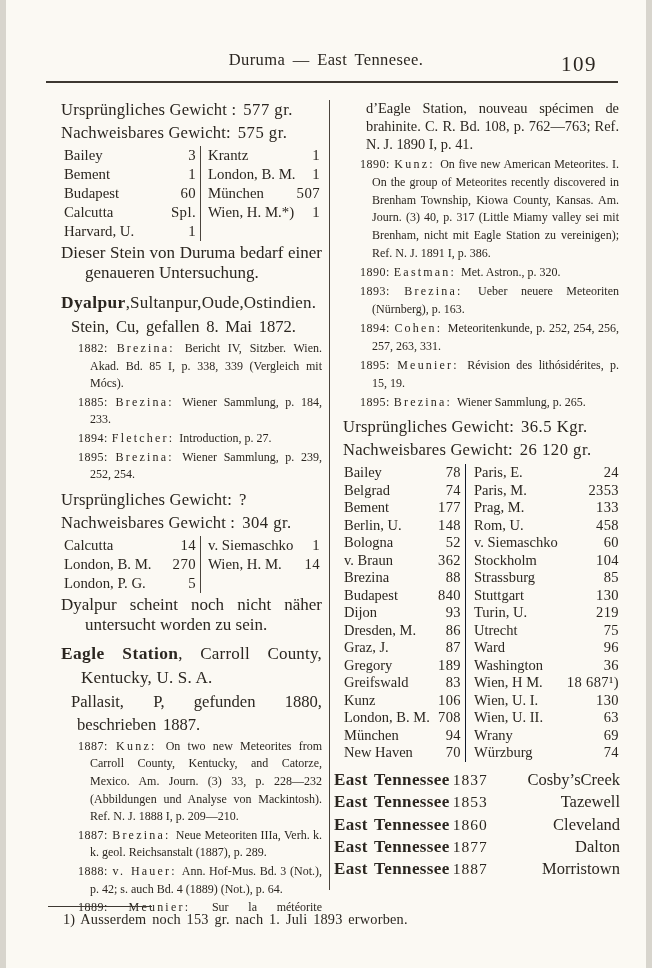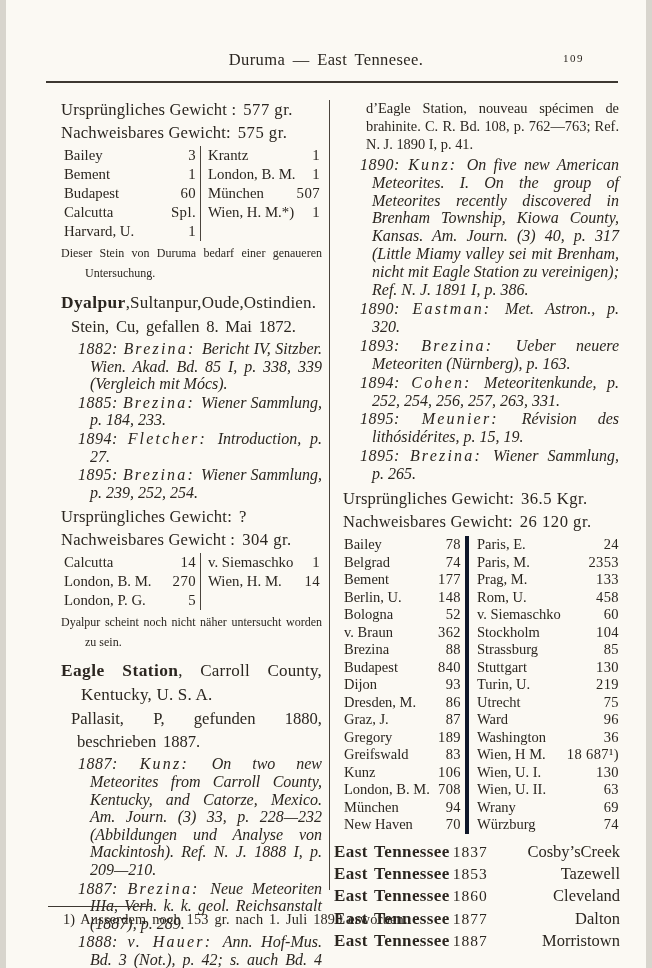--- a/index.html
+++ b/index.html
@@ -6,21 +6,21 @@
   .page{
     position:relative;width:640px;height:968px;margin:0 auto;
     background:#fbf9f3;
     color:#2b2620;
     font-family:"Liberation Serif","DejaVu Serif",serif;
     overflow:hidden;
   }
   
   .header{position:absolute;top:50px;left:40px;right:40px;height:26px;}
   .running-title{display:block;text-align:center;font-size:16.5px;letter-spacing:.4px;word-spacing:3px;}
-  .pagenum{position:absolute;right:22px;top:2px;font-size:11px;letter-spacing:1.5px;}
+  .pagenum{position:absolute;right:9px;top:2px;font-size:21px;letter-spacing:1.5px;}
   .hrule{position:absolute;top:81px;left:40px;width:572px;border-top:2px solid #3d3831;}
   .vrule{position:absolute;top:100px;left:323px;width:1px;height:790px;background:#4a443c;}
 
   .col{position:absolute;}
   .col-left{left:55px;top:98px;width:261px;}
   .col-right{left:337px;top:100px;width:276px;}
 
   
   .wline{margin:0;font-size:16.6px;line-height:23px;white-space:nowrap;letter-spacing:.2px;}
   .wvalue{margin-left:7px;letter-spacing:.5px;}
@@ -28,33 +28,33 @@
   
   .mini-table{margin:2px 0 2px 3px;}
   .trow{display:flex;}
   .mini-table .trow{height:19px;font-size:14.8px;line-height:19px;}
   .half{display:flex;min-width:0;}
   .mini-table .h1{width:132px;padding-right:4px;}
   .mini-table .h2{flex:1;border-left:1px solid #4a443c;padding-left:7px;padding-right:2px;}
   .big-table{margin:3px 0 0 1px;}
   .big-table .trow{height:17.5px;font-size:14.5px;line-height:17.5px;}
   .big-table .h1{width:117px;padding-right:4px;}
-  .big-table .h2{flex:1;border-left:4px solid #0f172a;padding-left:8px;}
+  .big-table .h2{flex:1;border-left:1px solid #0f172a;padding-left:8px;}
   .tv{margin-left:auto;letter-spacing:.4px;white-space:nowrap;}
   .tn{white-space:nowrap;}
 
   
-  .note{margin:2px 0 0 0;padding-left:24px;text-indent:-24px;font-size:12px;line-height:20px;text-align:justify;}
+  .note{margin:2px 0 0 0;padding-left:24px;text-indent:-24px;font-size:17px;line-height:20px;text-align:justify;}
   .heading{margin:7px 0 0 0;font-size:17px;line-height:24px;padding-left:20px;text-indent:-20px;text-align:justify;letter-spacing:.2px;}
   .hbold{font-weight:bold;font-size:17.4px;letter-spacing:.4px;}
   .subtitle{margin:0;font-size:16.6px;line-height:23px;padding-left:16px;text-indent:-6px;word-spacing:2.5px;text-align:justify;}
 
   
   .refs{margin-top:2px;}
-  .ref{margin:0 0 1px 0;padding-left:29px;text-indent:-12px;font-size:16px;line-height:17.6px;text-align:justify;font-style:italic;}
+  .ref{margin:0 0 1px 0;padding-left:29px;text-indent:-12px;font-size:12px;line-height:17.6px;text-align:justify;}
   .col-right .ref{line-height:17.9px;}
   .ry{letter-spacing:.5px;}
   .ra{letter-spacing:2.2px;padding:0 2px 0 1px;}
   .ry:empty,.ra:empty{display:none;}
   .refs-stretch-last .ref:last-of-type{text-align-last:justify;}
   .cont{margin:0 0 1px 0;padding-left:23px;font-size:14.4px;line-height:17.9px;text-align:justify;}
 
   .mt4{margin-top:4px;} .mt6{margin-top:6px;}
 
   

